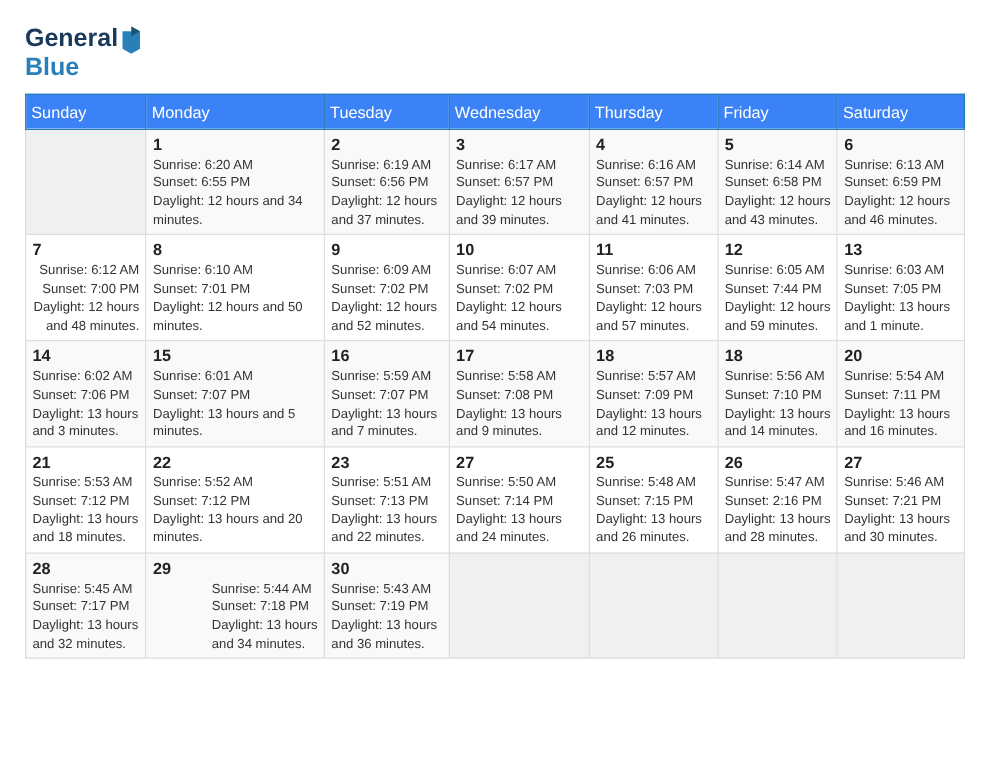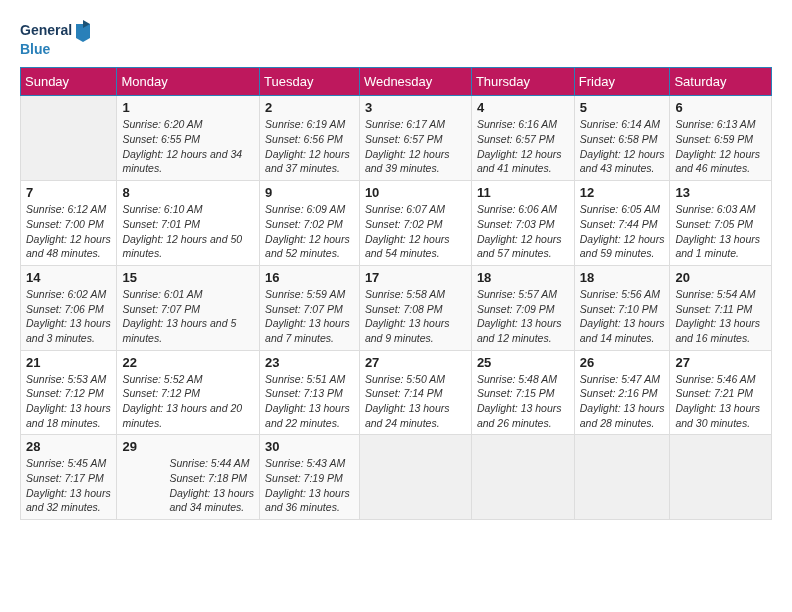--- a/index.html
+++ b/index.html
@@ -14,21 +14,21 @@
       display: flex;
       justify-content: space-between;
       align-items: flex-start;
       margin-bottom: 10px;
     }
     .logo {
       display: flex;
       align-items: center;
     }
     .logo-text {
-      font-size: 14px;
+      font-size: 20px;
       font-weight: bold;
       color: #1a3a5c;
       line-height: 1.1;
     }
     .logo-text span {
       color: #2980b9;
     }
     .title-area {
       text-align: right;
     }
@@ -41,21 +41,21 @@
       font-size: 16px;
       color: #444;
       font-weight: normal;
     }
     table {
       width: 100%;
       border-collapse: collapse;
       font-size: 11px;
     }
     thead tr {
-      background-color: #be185d;
+      background-color: #3b82f6;
       color: #fff;
     }
     thead th {
       padding: 6px 4px;
       text-align: left;
       font-size: 13px;
       font-weight: normal;
       border: 1px solid #2980b9;
     }
     tbody tr {
@@ -71,21 +71,20 @@
       font-size: 13px;
       font-weight: bold;
       color: #222;
       display: block;
       margin-bottom: 2px;
     }
     .day-info {
       color: #333;
       font-size: 10.5px;
       line-height: 1.4;
-      font-style: italic;
     }
     tbody tr:nth-child(odd) {
       background-color: #f9f9f9;
     }
     tbody tr:nth-child(even) {
       background-color: #fff;
     }
     .empty-cell {
       background: #f0f0f0;
     }
@@ -158,21 +157,21 @@
         <td>
           <span class="day-number">6</span>
           <div class="day-info" style="white-space: pre-line;">Sunrise: 6:13 AM
 Sunset: 6:59 PM
 Daylight: 12 hours and 46 minutes.</div>
         </td>
       </tr>
       <tr>
         <td>
           <span class="day-number">7</span>
-          <div class="day-info" style="white-space: pre-line;">Sunrise: 6:12 AM
+          <div class="day-info" style="white-space: pre-line; text-align: right;">Sunrise: 6:12 AM
 Sunset: 7:00 PM
 Daylight: 12 hours and 48 minutes.</div>
         </td>
         <td>
           <span class="day-number">8</span>
           <div class="day-info" style="white-space: pre-line;">Sunrise: 6:10 AM
 Sunset: 7:01 PM
 Daylight: 12 hours and 50 minutes.</div>
         </td>
         <td>

